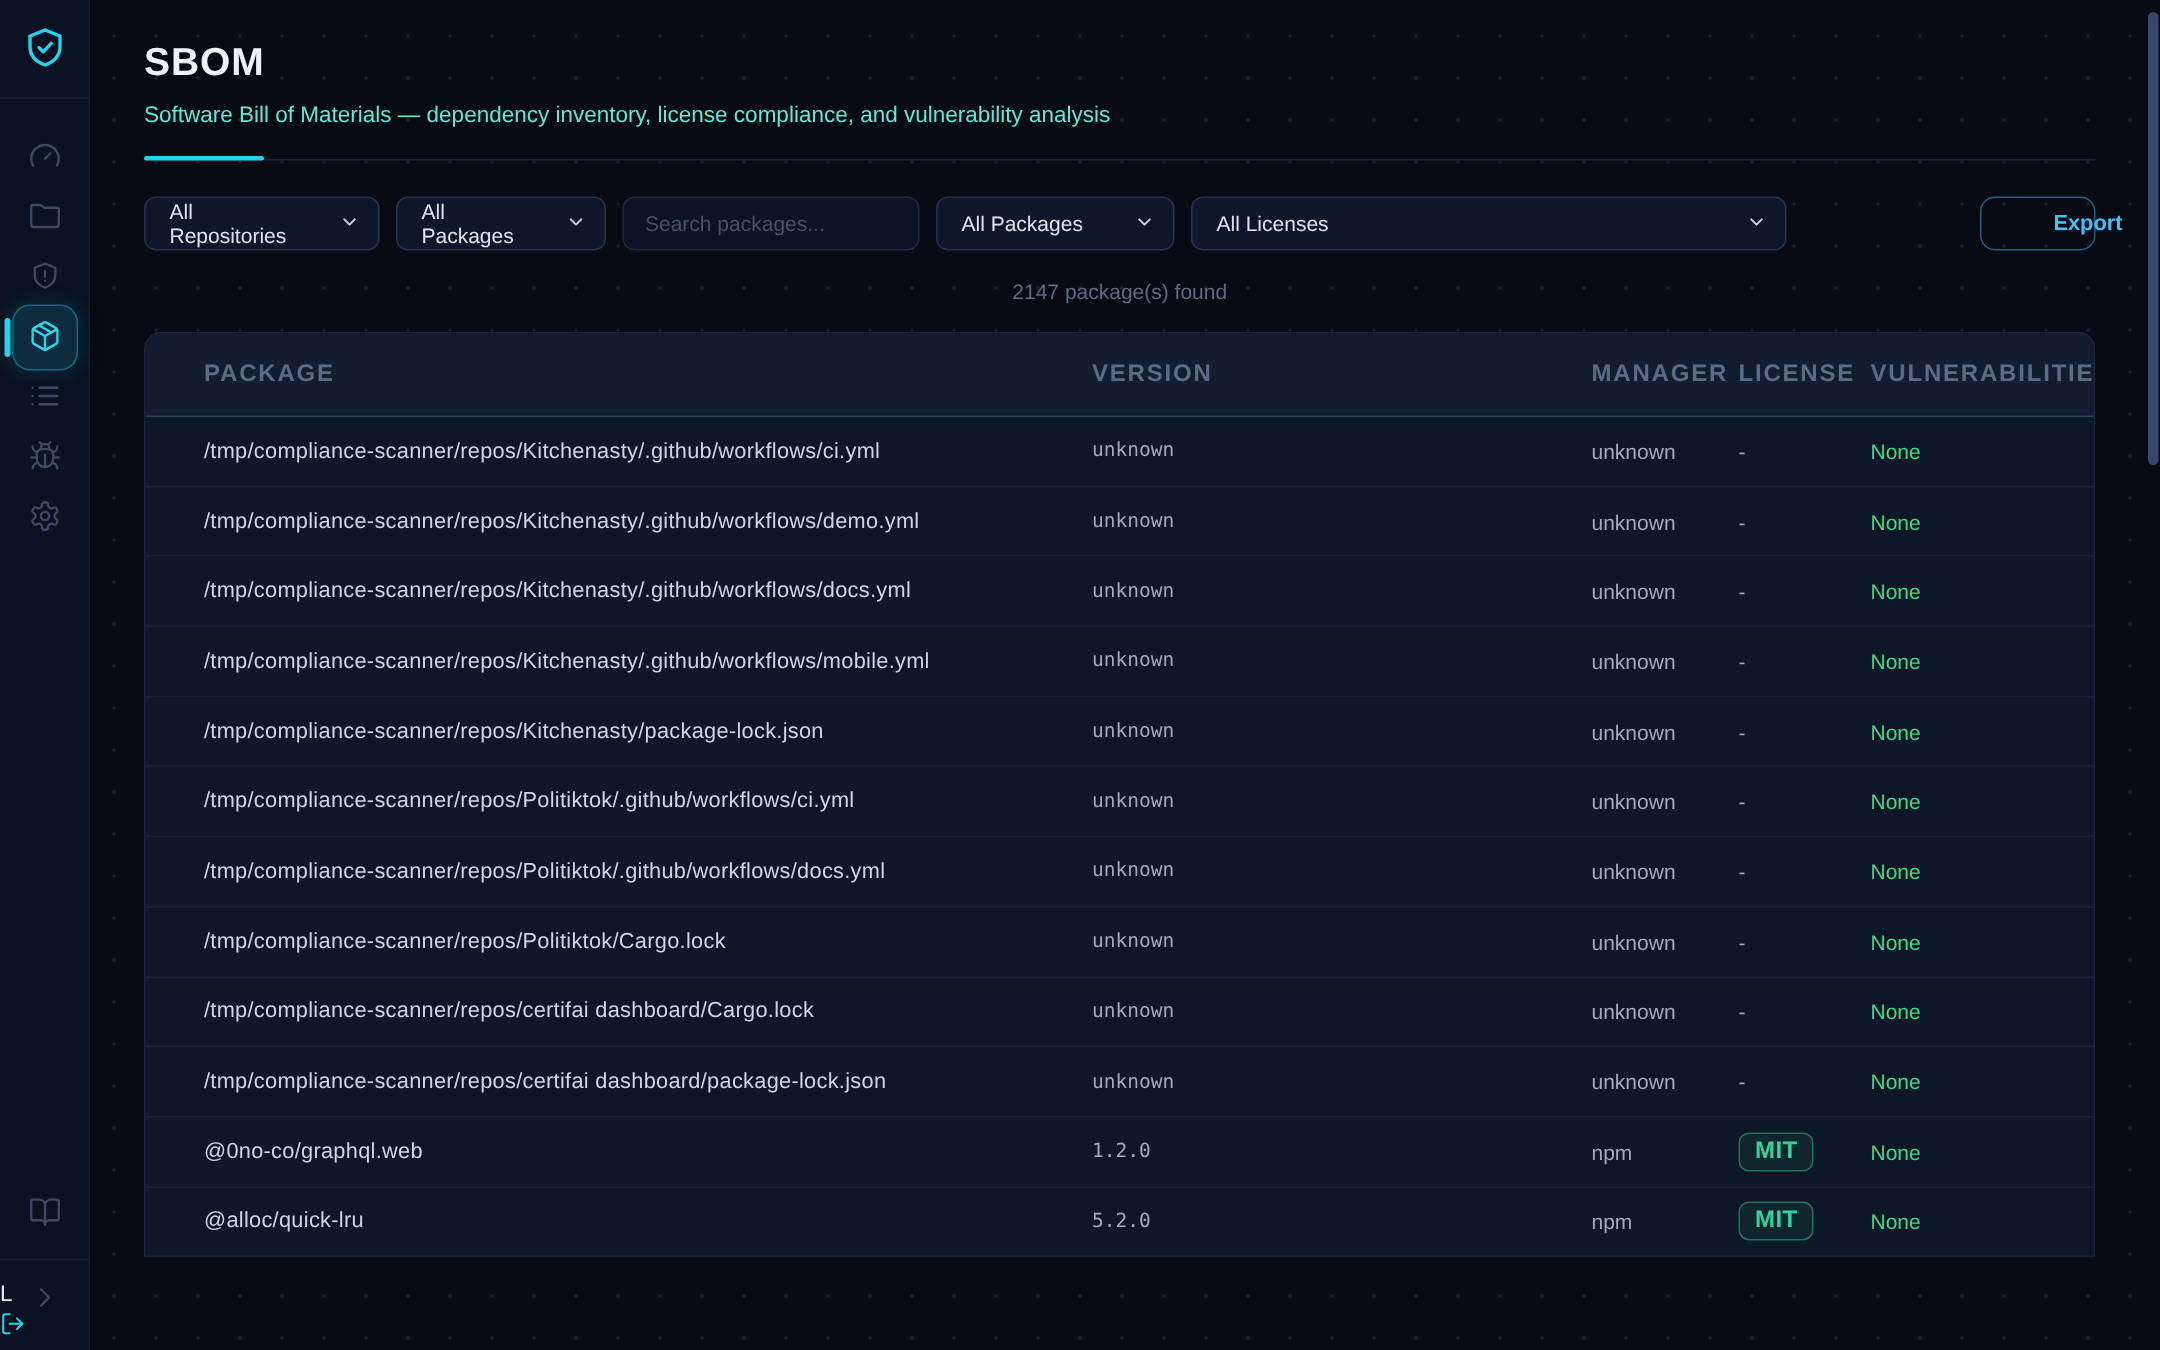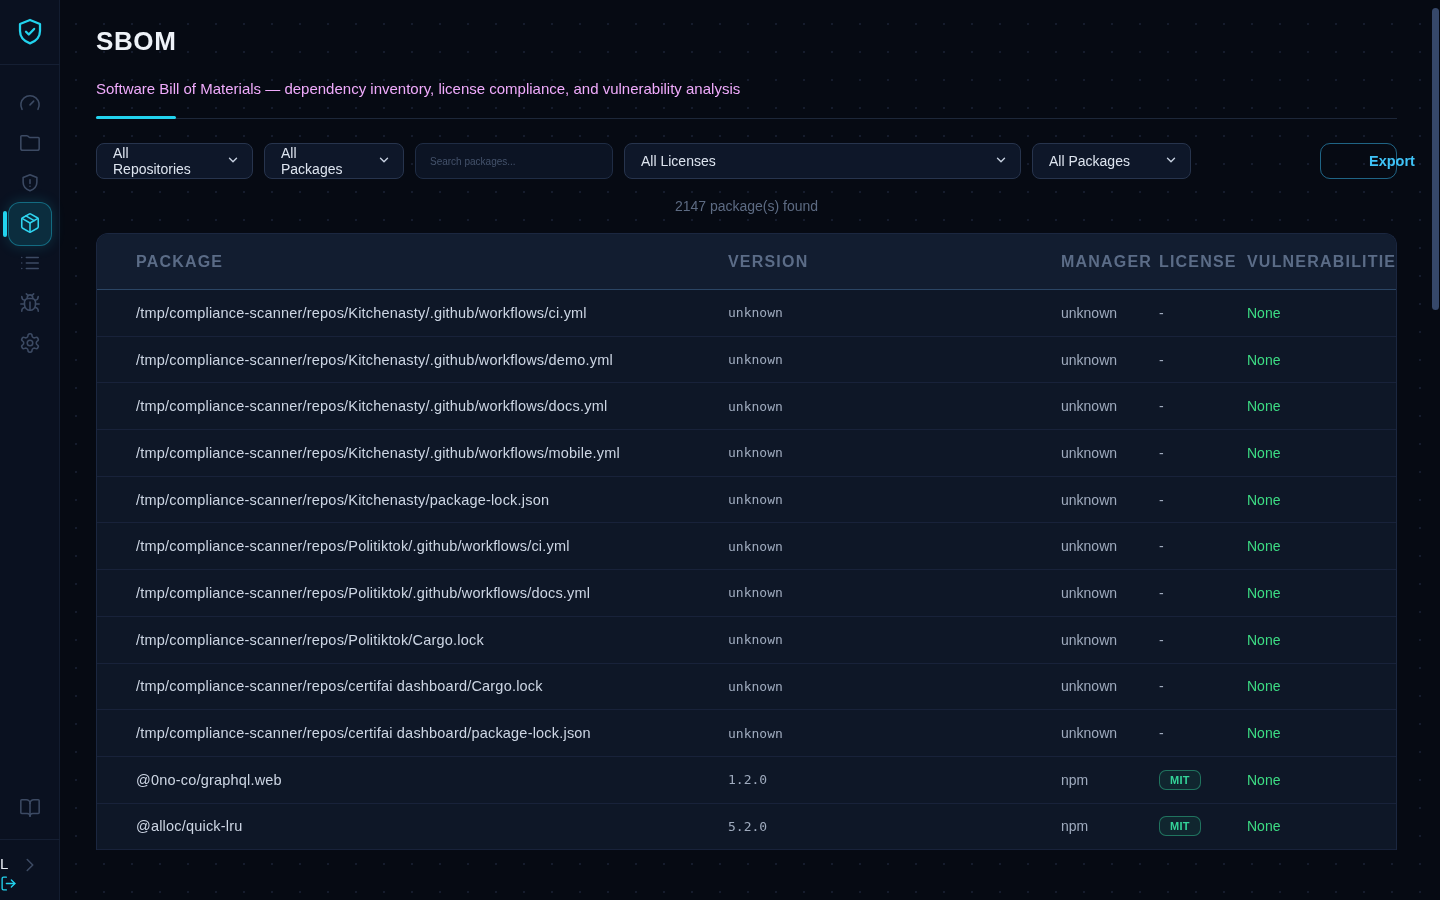--- a/index.html
+++ b/index.html
@@ -46,21 +46,21 @@
   
   .cutoff {
     position:fixed; left:0; bottom:4px; z-index:6; display:flex; flex-direction:column; gap:2px;
   }
   .cutoff-label { color:#e8edf5; font-size:15px; line-height:18px; }
   .cutoff svg { width:17px; height:17px; color:#22d3ee; }
 
   
   .main { margin-left:60px; padding:26px 43px 0 36px; height:100%; }
   .page-title { color:#eef2f8; font-size:26px; font-weight:800; letter-spacing:0.6px; }
-  .page-subtitle { margin-top:23px; color:#f0abfc; font-size:15px; }
+  .page-subtitle { margin-top:11px; color:#5eead4; font-size:15px; }
   .title-rule { margin-top:21px; height:1px; background:#1d2739; position:relative; }
   .title-rule::before {
     content:""; position:absolute; left:0; top:-2px; width:80px; height:3px;
     background:#22d3ee; border-radius:2px;
   }
 
   .tabs { margin-top:23px; display:flex; gap:25px; border-bottom:1px solid #1d2739; }
   .tab {
     background:none; border:none; cursor:pointer;
     padding:8px 21px 14px; font-size:15px; color:#8590a4;
@@ -71,21 +71,21 @@
   .filters { margin-top:24px; display:flex; align-items:center; gap:11px; }
   .select {
     height:36px; background:#0e1729; border:1px solid #27344d; border-radius:8px;
     display:flex; align-items:center; justify-content:space-between;
     padding:0 12px 0 16px; font-size:14px; color:#dde4ef; cursor:pointer; gap:21px;
   }
   .select svg { width:14px; height:14px; color:#c7d1e0; flex:none; }
   .w-repos { width:157px; } .w-mgr { width:140px; } .w-pkg { width:159px; } .w-lic { width:397px; }
   .search-input {
     width:198px; height:36px; background:#0c1424; border:1px solid #1f2c44; border-radius:8px;
-    padding:0 14px; font-size:10px; color:#dde4ef; font-family:inherit; outline:none;
+    padding:0 14px; font-size:14px; color:#dde4ef; font-family:inherit; outline:none;
   }
   .search-input::placeholder { color:#44526b; }
   .export-btn {
     margin-left:auto; width:77px; height:36px; border-radius:10px;
     background:transparent; border:1px solid rgba(56,189,248,0.5);
     color:#3fc3f7; font-size:14.5px; font-weight:600; font-family:inherit; cursor:pointer;padding-left:48px;
   }
 
   .results-count { margin-top:19px; font-size:14px; color:#5d6b83;text-align:center; }
 
@@ -101,21 +101,21 @@
   .thead {
     height:56px; background:#121d30; border-bottom:1px solid #2b4564;
     font-size:16px; font-weight:700; letter-spacing:1.2px; text-transform:uppercase;
     color:#5b6c87;
   }
   .trow { height:46.7px; border-bottom:1px solid #18223a; cursor:default; }
   .cell-pkg { font-size:14.5px; color:#cdd6e4; letter-spacing:0.2px; white-space:nowrap; overflow:hidden; }
   .cell-ver { font-family:"DejaVu Sans Mono","Liberation Mono",monospace; font-size:13px; color:#9fabbe; }
   .cell-mgr, .cell-lic { font-size:14px; color:#9fabbe; }
   .badge {
-    display:inline-block; font-size:11px; font-weight:700; color:#34d399;
+    display:inline-block; font-size:16px; font-weight:700; color:#34d399;
     background:rgba(52,211,153,0.08); border:1px solid rgba(52,211,153,0.45);
     border-radius:7px; padding:3px 10px; letter-spacing:0.3px;
   }
   .cell-vuln { font-size:14px; color:#3ddc84; }
 
   
   .scroll-thumb {
     position:fixed; right:1px; top:8px; width:7px; height:302px;
     background:#36486a; border-radius:4px; z-index:7; cursor:grab;
   }
@@ -256,30 +256,30 @@
     </div>
     <div class="select w-mgr">
       <span>All Packages</span>
       <span>
         <svg viewBox="0 0 24 24" fill="none" stroke="currentColor" stroke-width="2.4" stroke-linecap="round" stroke-linejoin="round">
             <path d="m6 9 6 6 6-6"></path>
           </svg>
       </span>
     </div>
     <input class="search-input" type="text" placeholder="Search packages..." style="">
-    <div class="select w-lic">
-      <span>All Licenses</span>
+    <div class="select w-pkg">
+      <span>All Packages</span>
       <span>
         <svg viewBox="0 0 24 24" fill="none" stroke="currentColor" stroke-width="2.4" stroke-linecap="round" stroke-linejoin="round">
             <path d="m6 9 6 6 6-6"></path>
           </svg>
       </span>
     </div>
-    <div class="select w-pkg">
-      <span>All Packages</span>
+    <div class="select w-lic">
+      <span>All Licenses</span>
       <span>
         <svg viewBox="0 0 24 24" fill="none" stroke="currentColor" stroke-width="2.4" stroke-linecap="round" stroke-linejoin="round">
             <path d="m6 9 6 6 6-6"></path>
           </svg>
       </span>
     </div>
     <button class="export-btn">Export</button>
   </div>
 
   <p class="results-count">2147 package(s) found</p>

